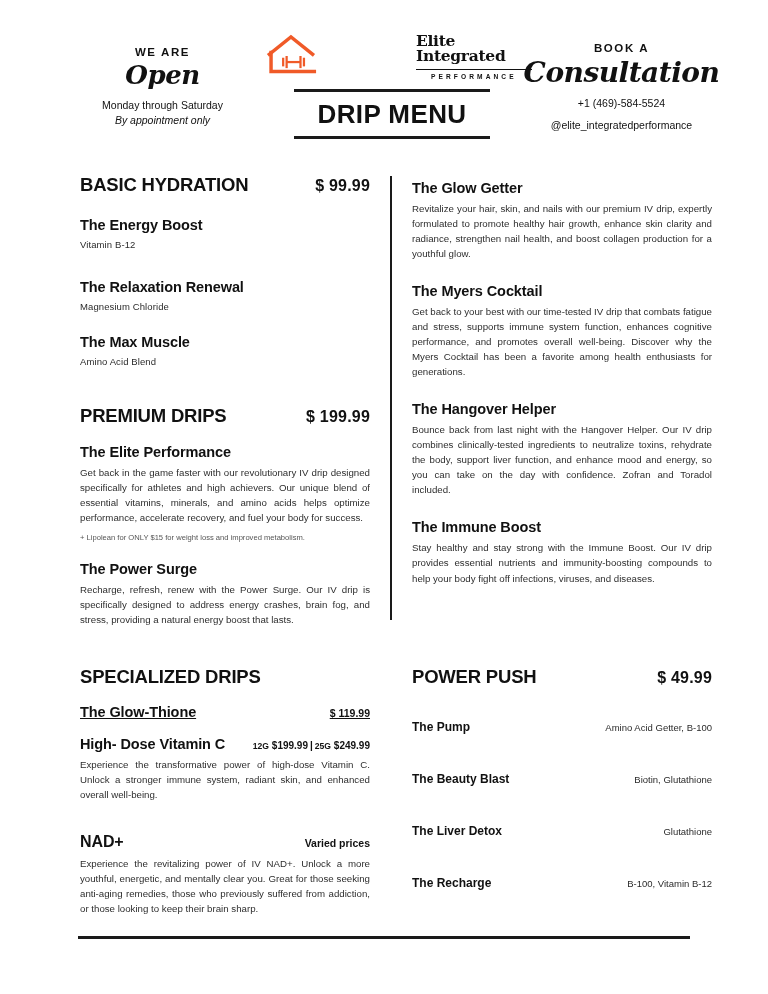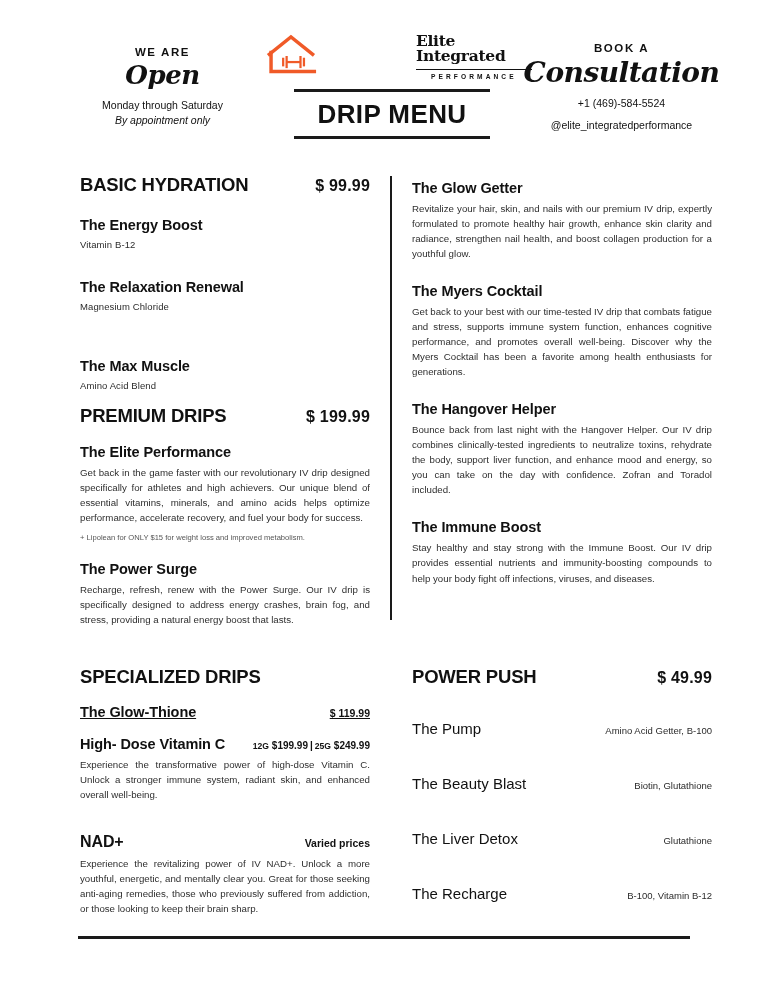--- a/index.html
+++ b/index.html
@@ -91,21 +91,21 @@
   .price-sm { font-size: 10.5px; font-weight: 700; color:#111; white-space:nowrap; }
   .price-varied { font-size: 10.5px; font-weight: 700; color:#111; white-space:nowrap; }
   .dose-prices { font-size: 10px; font-weight: 700; color:#111; white-space:nowrap; }
   .dose-prices .unit { font-size: 8.6px; }
   .dose-prices .bar { display:inline-block; padding:0 2px; color:#111; }
 
   
   .pp-row {
     display:flex; align-items:baseline; justify-content:space-between;
   }
-  .pp-name { font-size: 15px; font-weight: 400; color:#111; }
+  .pp-name { font-size: 12px; font-weight: 700; color:#111; }
   .pp-ing  { font-size: 9.5px; color:#2b2b2b; }
 
   .bottom-rule {
     position:absolute; left: 78px; top: 936px; width: 612px; height: 3px; background:#1a1a1a;
   }
 </style>
 </head>
 <body>
 
 <div class="page">
@@ -161,21 +161,21 @@
     </div>
 
     <div class="item" style="margin-top:21px;">
       <div class="item-name">The Energy Boost</div>
       <div class="item-sub">Vitamin B-12</div>
     </div>
     <div class="item" style="margin-top:29px;">
       <div class="item-name">The Relaxation Renewal</div>
       <div class="item-sub">Magnesium Chloride</div>
     </div>
-    <div class="item" style="margin-top:46px;">
+    <div class="item" style="margin-top:22px;">
       <div class="item-name">The Max Muscle</div>
       <div class="item-sub">Amino Acid Blend</div>
     </div>
   </div>
 
   <div class="col-left" style="top:405px;">
     <div class="sec-head">
       <div class="sec-title">PREMIUM DRIPS</div>
       <div class="sec-price">$ 199.99</div>
     </div>

